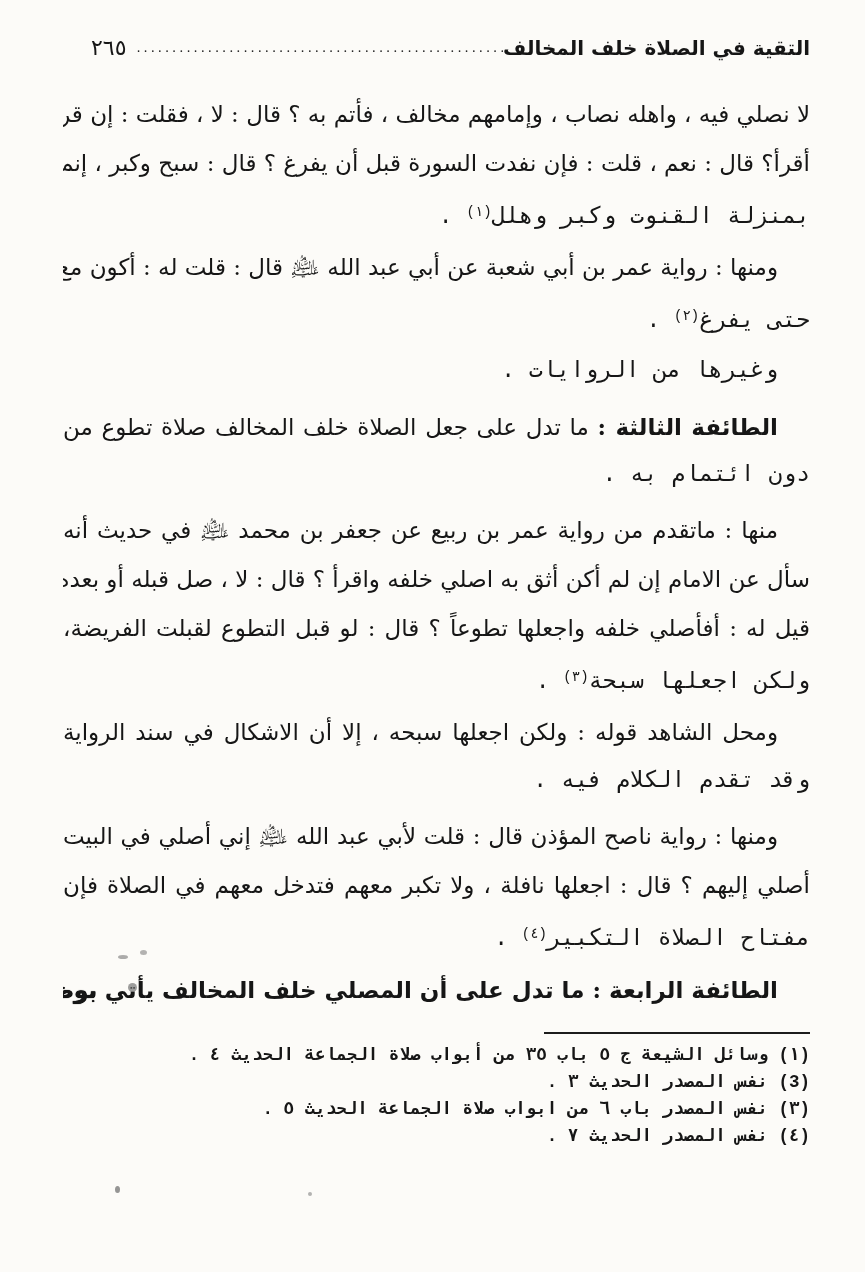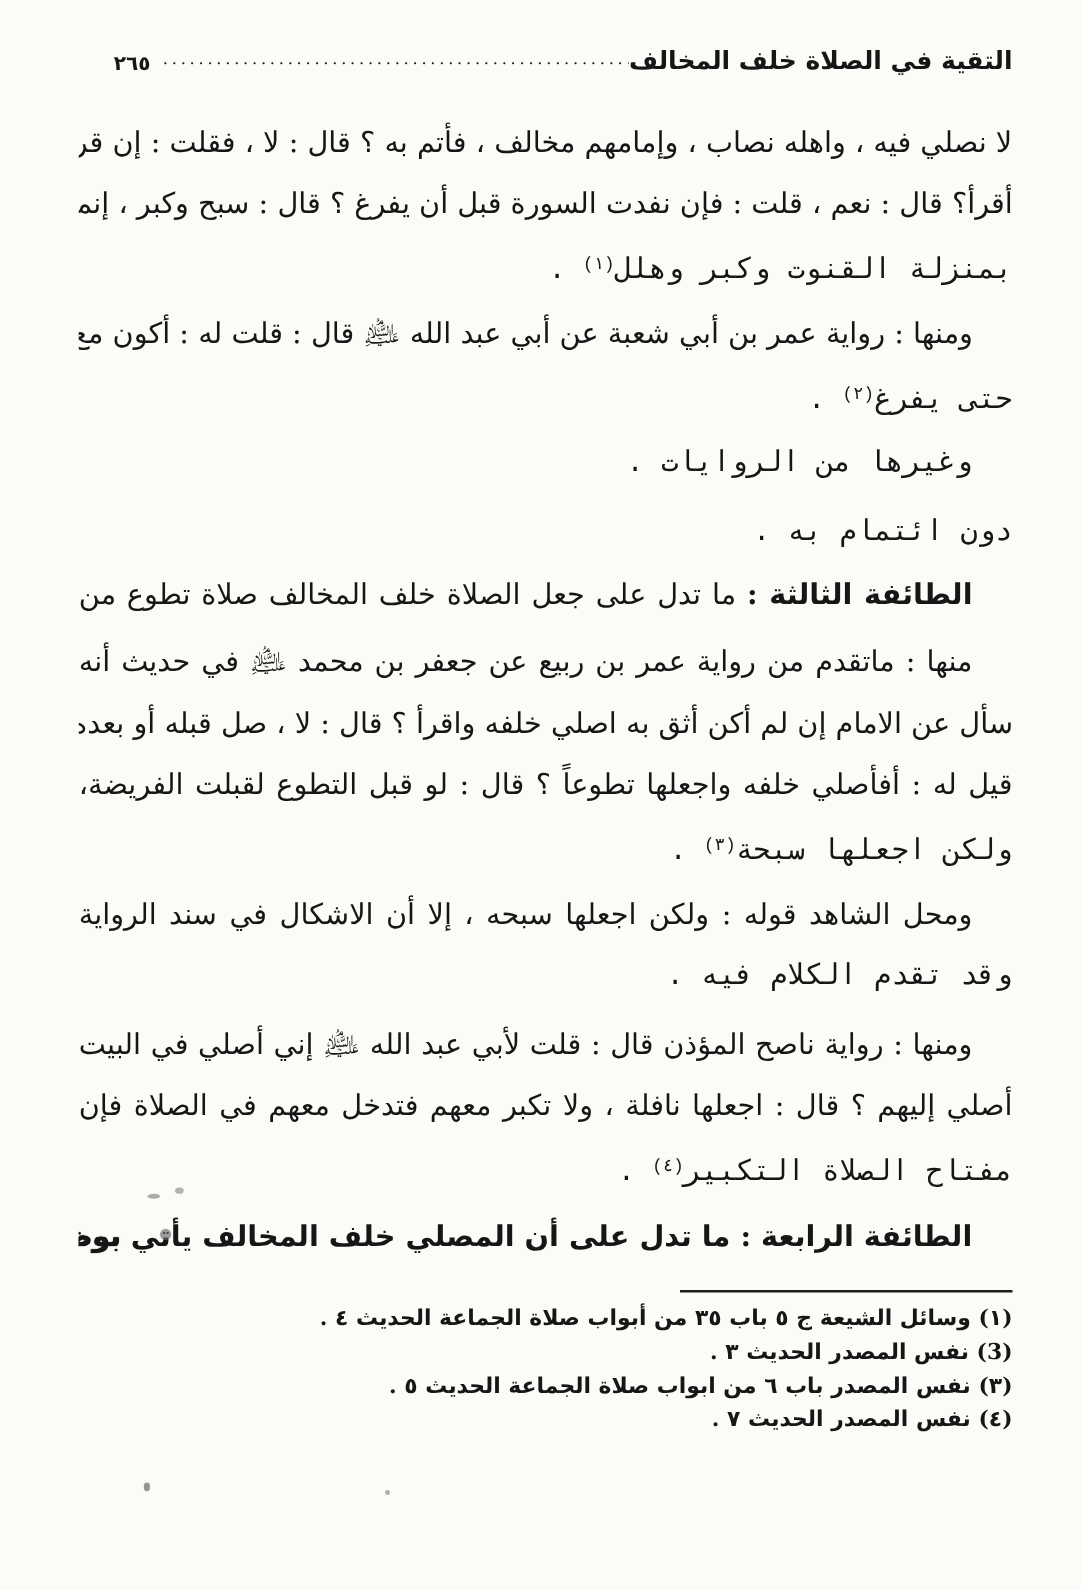--- a/index.html
+++ b/index.html
@@ -26,37 +26,37 @@
   .hdr-title{
     font-weight:bold;font-size:20px;white-space:nowrap;
   }
   .hdr-dots{
     flex:1 1 auto;overflow:hidden;height:20px;
     font-size:13px;letter-spacing:3px;color:#222;
     white-space:nowrap;direction:ltr;text-align:left;
     padding:0 10px;
   }
   .hdr-num{
-    font-weight:bold;font-size:16px;white-space:nowrap;padding-left:28px;
+    font-weight:normal;font-size:22px;white-space:nowrap;padding-left:28px;
   }
   
   .bodytext{margin-top:30px;}
   .para{margin:0 0 6px 0;}
   .line{
     font-size:23px;height:49px;line-height:49px;
     text-align:justify;text-align-last:justify;
     white-space:nowrap;overflow:hidden;
   }
   .line.end{text-align:center;text-align-last:right;font-family:Liberation Mono, monospace;}
   .indent{padding-right:32px;}
   .fnm{font-size:14px;vertical-align:7px;letter-spacing:0;}
   .bold{font-weight:bold;}
   .heavy{font-weight:bold;text-shadow:0 0 1px #000, 0.5px 0 0 #000;}
   
-  .footnotes{margin-top:18px;}
+  .footnotes{margin-top:18px;font-family:Liberation Mono, monospace;}
   .fn-rule{
     width:266px;height:2px;background:#1c1c1c;
     margin-left:auto;margin-bottom:8px;
   }
   .fn-line{
     font-size:17.5px;line-height:27px;font-weight:bold;
     text-align:right;white-space:nowrap;overflow:hidden;
   }
   
   .speck{position:absolute;background:#6a6a6a;border-radius:50%;}
@@ -89,22 +89,22 @@
       <div class="para">
         <div class="line indent">ومنها : رواية عمر بن أبي شعبة عن أبي عبد الله ﵇ قال : قلت له : أكون مع</div>
         <div class="line end"><span>حتى يفرغ</span><span class="fnm">(٢)</span><span> .</span></div>
       </div>
 
       <div class="para">
         <div class="line end indent">وغيرها من الروايات .</div>
       </div>
 
       <div class="para">
+        <div class="line indent"><span class="bold">الطائفة الثالثة :</span><span> ما تدل على جعل الصلاة خلف المخالف صلاة تطوع من</span></div>
         <div class="line end">دون ائتمام به .</div>
-        <div class="line indent"><span class="bold">الطائفة الثالثة :</span><span> ما تدل على جعل الصلاة خلف المخالف صلاة تطوع من</span></div>
       </div>
 
       <div class="para">
         <div class="line indent">منها : ماتقدم من رواية عمر بن ربيع عن جعفر بن محمد ﵇ في حديث أنه</div>
         <div class="line">سأل عن الامام إن لم أكن أثق به اصلي خلفه واقرأ ؟ قال : لا ، صل قبله أو بعده،</div>
         <div class="line">قيل له : أفأصلي خلفه واجعلها تطوعاً ؟ قال : لو قبل التطوع لقبلت الفريضة،</div>
         <div class="line end"><span>ولكن اجعلها سبحة</span><span class="fnm">(٣)</span><span> .</span></div>
       </div>
 
       <div class="para">

